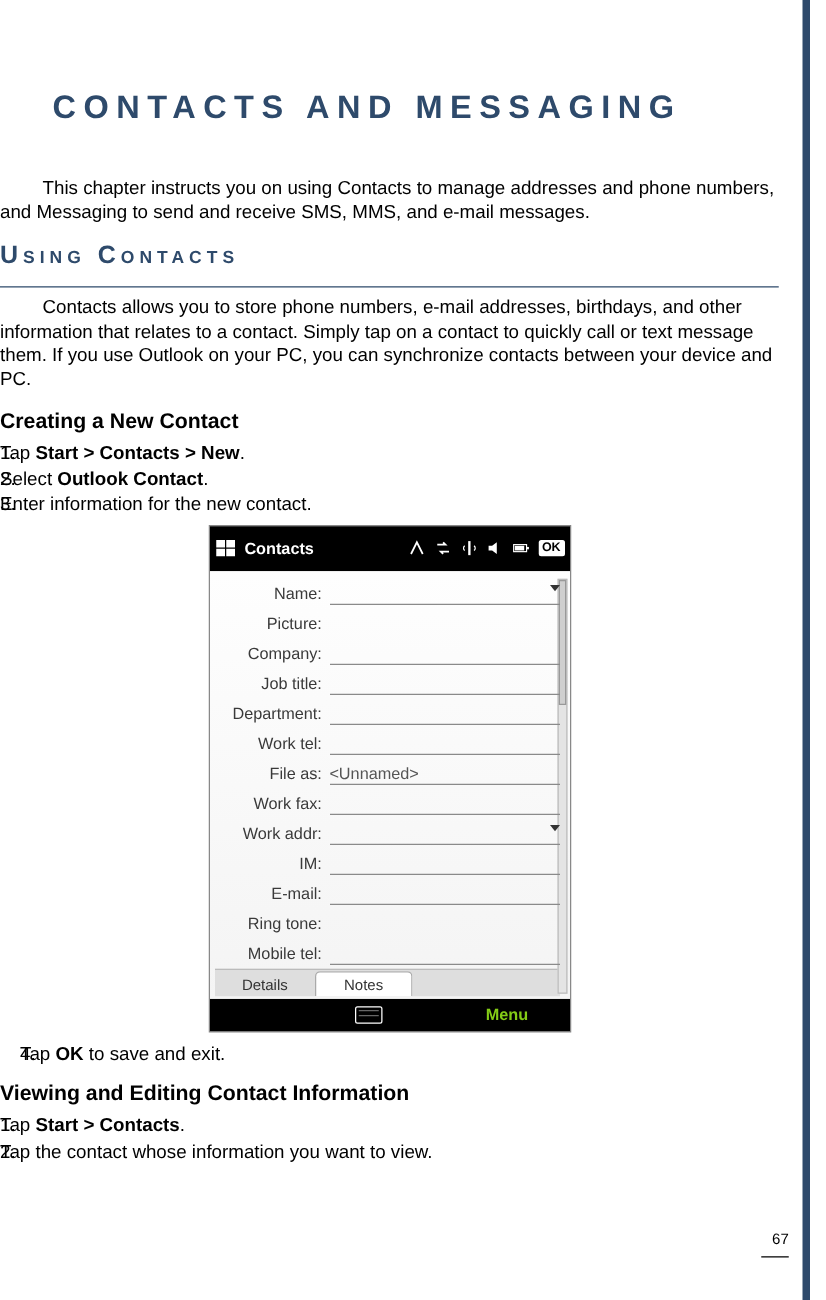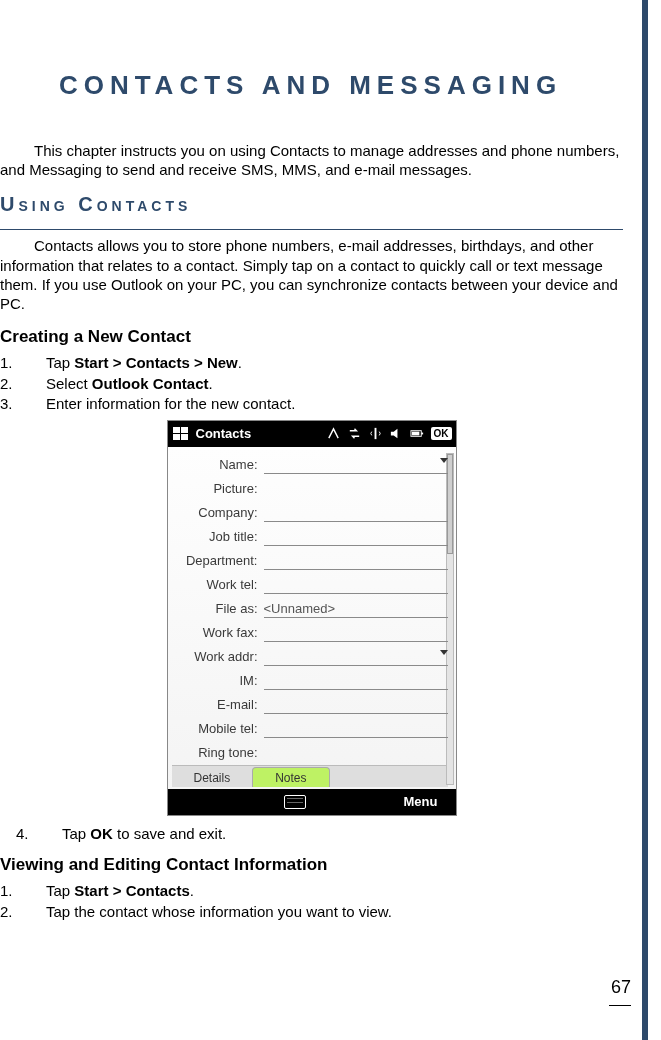--- a/index.html
+++ b/index.html
@@ -24,25 +24,26 @@
     background: #2e4a6b;
   }
   .content {
     padding-right: 28px;
   }
   h1.chapter-title {
     font-family: "Arial Black", Arial, sans-serif;
     letter-spacing: 6px;
     font-size: 26px;
     color: #2e4a6b;
-    text-align: center;
+    text-align: left;
     font-weight: 900;
     text-transform: uppercase;
     margin-bottom: 40px;
     padding-right: 2px;
+    margin-left: 42px;
   }
   p.body {
     font-size: 15px;
     line-height: 1.28;
     color: #000;
     text-indent: 34px;
     margin-bottom: 14px;
   }
   h2.section {
     font-family: "Arial Black", Arial, sans-serif;
@@ -63,21 +64,20 @@
   }
   ol.steps {
     list-style: none;
     counter-reset: step;
     font-size: 15px;
     line-height: 1.3;
   }
   ol.steps > li {
     counter-increment: step;
     position: relative;
-    padding-left: 46px;
     margin-bottom: 1px;
   }
   ol.steps > li::before {
     content: counter(step) ".";
     position: absolute;
     left: 0;
     width: 36px;
   }
   .bold { font-weight: bold; }
 
@@ -86,21 +86,21 @@
     width: 290px;
     margin: 6px auto 8px;
     background: #fff;
     border: 1px solid #888;
   }
   .shot-topbar {
     background: #000;
     color: #fff;
     display: flex;
     align-items: center;
-    height: 26px;
+    height: 36px;
     font-size: 13px;
     font-weight: bold;
     padding: 0 4px;
     gap: 6px;
   }
   .winflag {
     width: 18px; height: 18px;
     display: inline-block;
     position: relative;
   }
@@ -175,34 +175,34 @@
     border-top: 1px solid #bbb;
     height: 22px;
     font-size: 12px;
     align-items: flex-end;
   }
   .shot-tab {
     padding: 3px 22px 2px;
     color: #333;
   }
   .shot-tab.active {
-    background: #bef264;
+    background: #ffffff;
     border-top-left-radius: 4px;
     border-top-right-radius: 4px;
     border: 1px solid #aaa;
     border-bottom: none;
   }
   .shot-bottombar {
     background: #000;
-    color: #ffffff;
+    color: #84cc16;
     height: 26px;
     display: flex;
     align-items: center;
     justify-content: space-between;
-    padding: 0 18px;
+    padding: 0 33px;
     font-size: 13px;
     font-weight: bold;
   }
   .kbd-icon {
     width: 22px; height: 14px;
     border: 1px solid #fff;
     border-radius: 2px;
     display: inline-block;
     position: relative;
   }
@@ -213,21 +213,21 @@
     background:
       linear-gradient(#fff,#fff) 0 0/100% 1px no-repeat,
       linear-gradient(#fff,#fff) 0 4px/100% 1px no-repeat,
       linear-gradient(#fff,#fff) 0 8px/100% 1px no-repeat;
     opacity: .4;
   }
   .page-num {
     position: absolute;
     right: 30px;
     bottom: 42px;
-    font-size: 18px;
+    font-size: 12px;
     color: #000;
   }
   .page-num-rule {
     position: absolute;
     right: 30px;
     bottom: 34px;
     width: 22px;
     border-top: 1px solid #000;
   }
 </style>
@@ -341,26 +341,26 @@
           </div>
         <div class="form-row">
             <div class="form-label">IM:</div>
             <div class="form-field"></div>
           </div>
         <div class="form-row">
             <div class="form-label">E-mail:</div>
             <div class="form-field"></div>
           </div>
         <div class="form-row">
-            <div class="form-label">Mobile tel:</div>
-            <div class="form-field"></div>
-          </div>
-        <div class="form-row">
             <div class="form-label">Ring tone:</div>
             <div class="form-field" style="border-bottom:none"></div>
+          </div>
+        <div class="form-row">
+            <div class="form-label">Mobile tel:</div>
+            <div class="form-field"></div>
           </div>
         <div class="shot-tabs">
           <div class="shot-tab">Details</div>
           <div class="shot-tab active">Notes</div>
         </div>
       </div>
       <div class="shot-bottombar">
         <span></span>
         <span class="kbd-icon"></span>
         <span>Menu</span>

